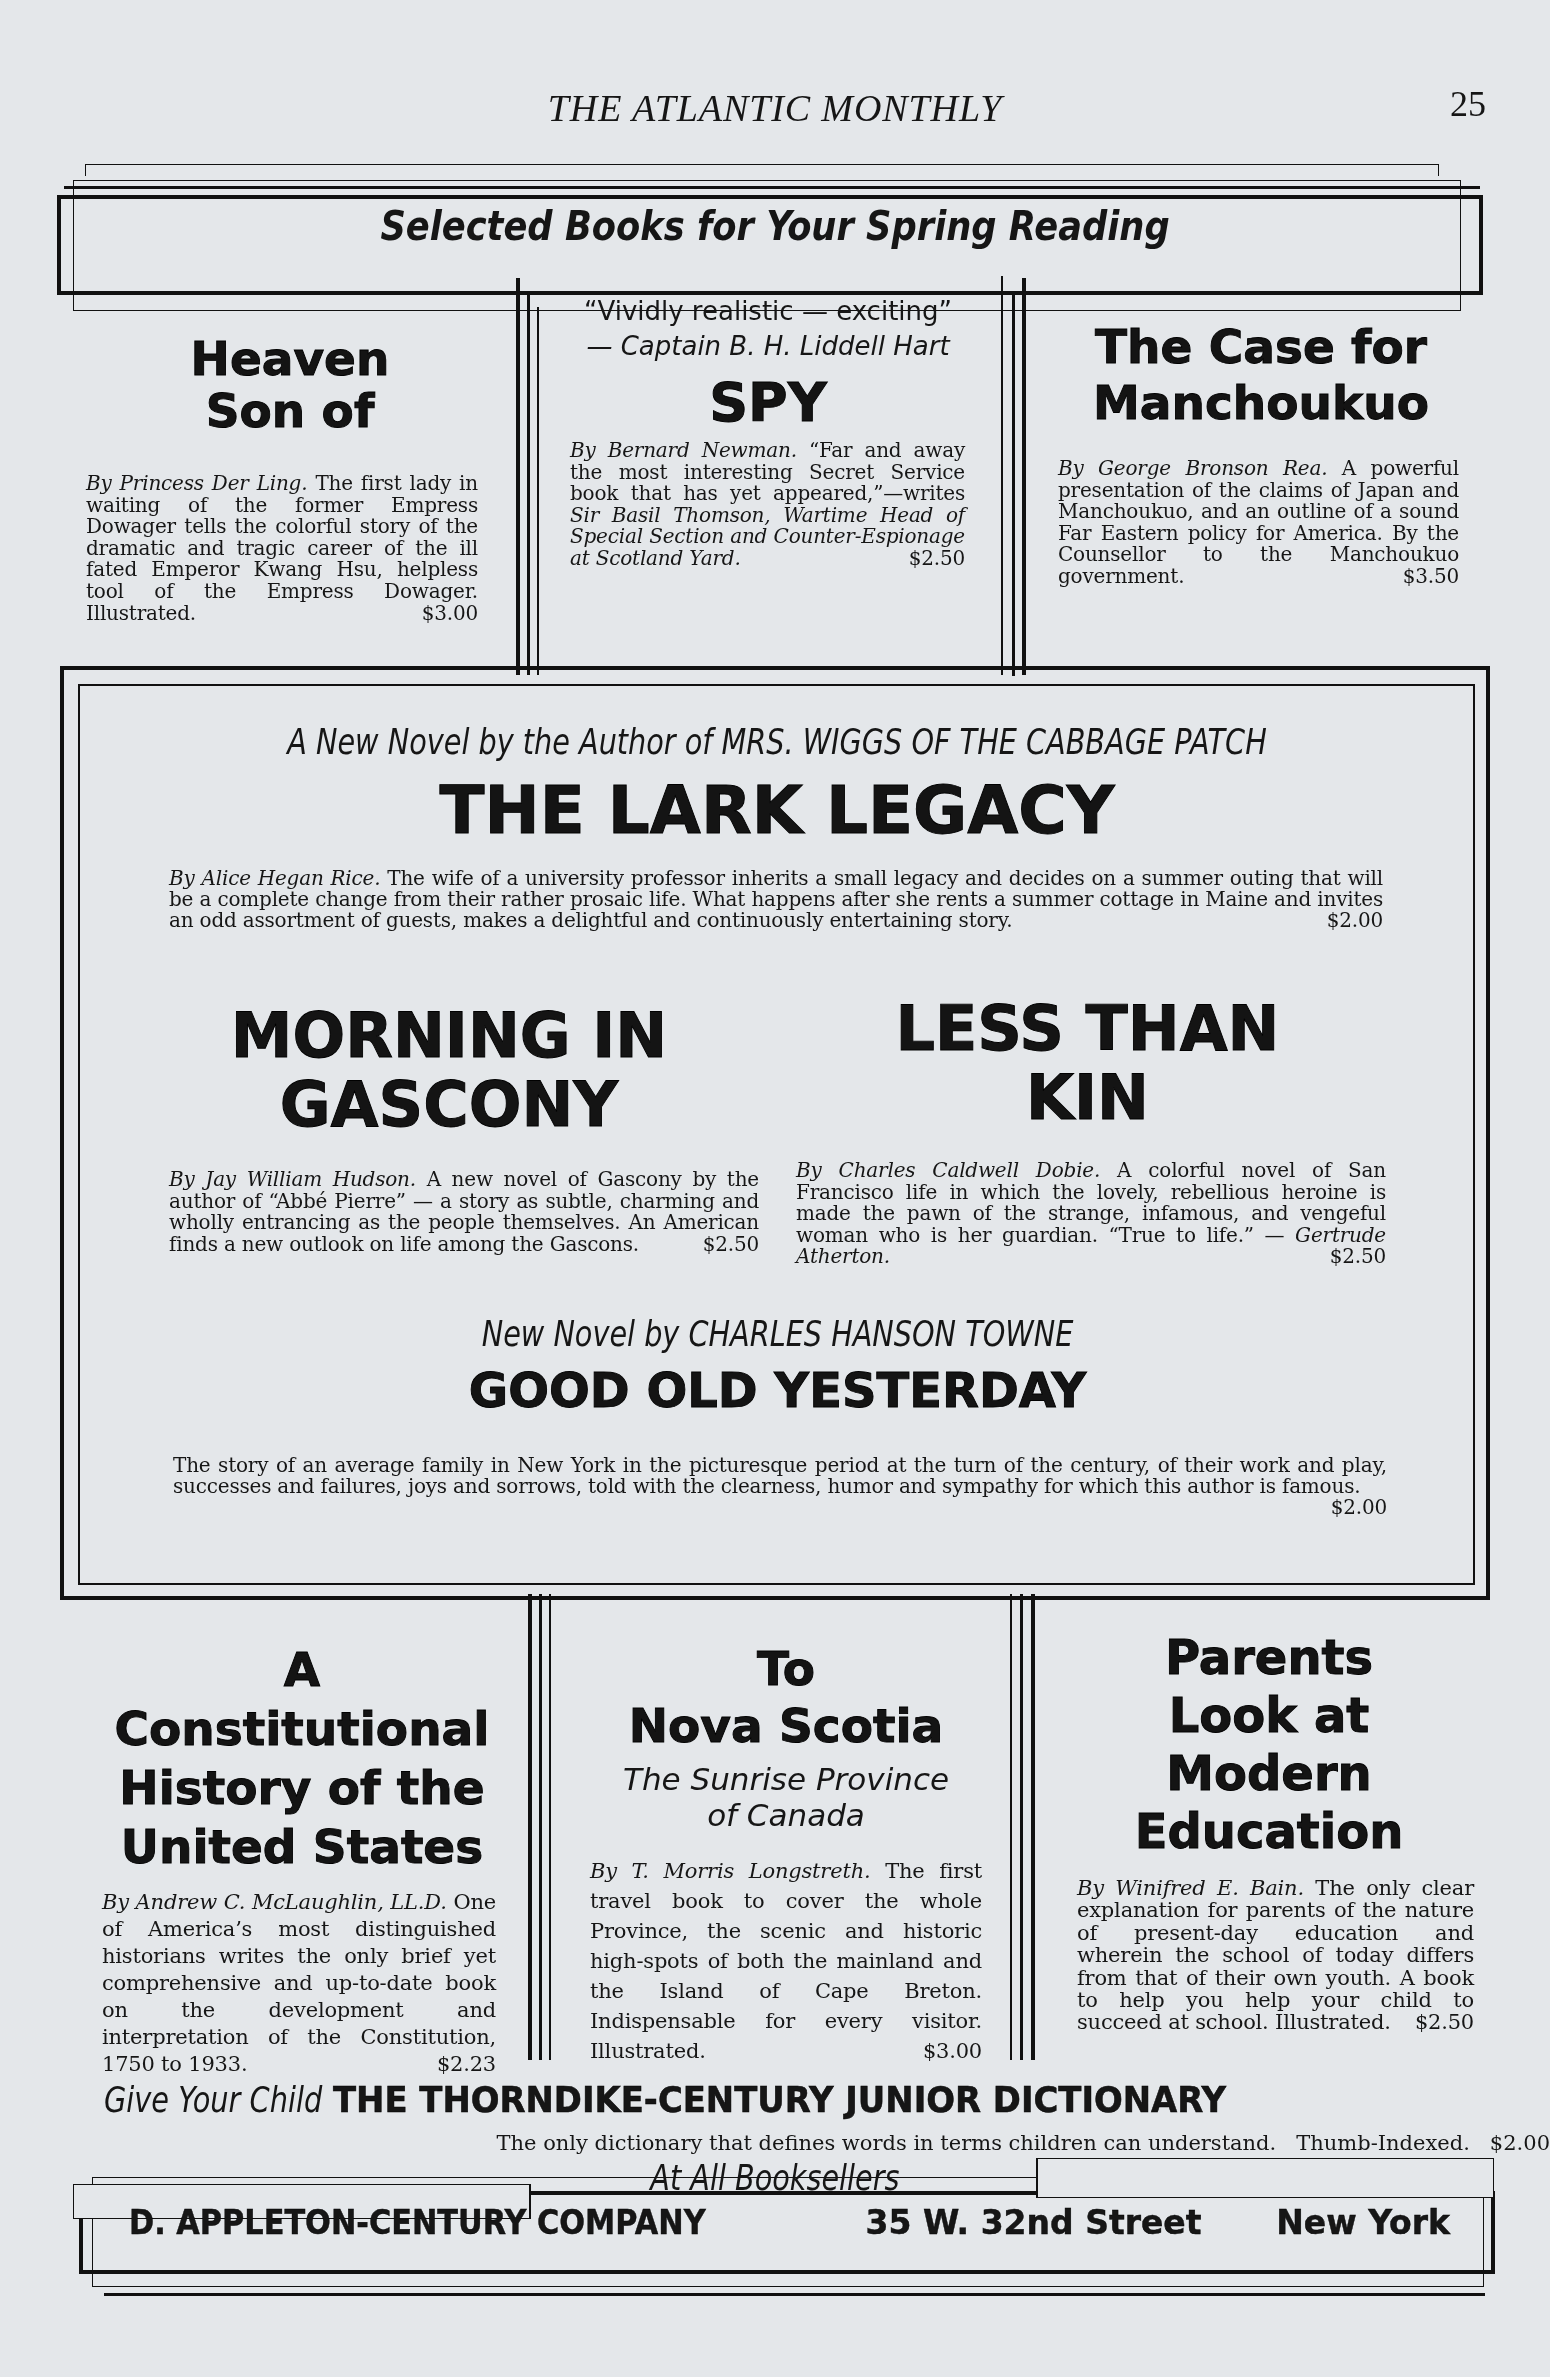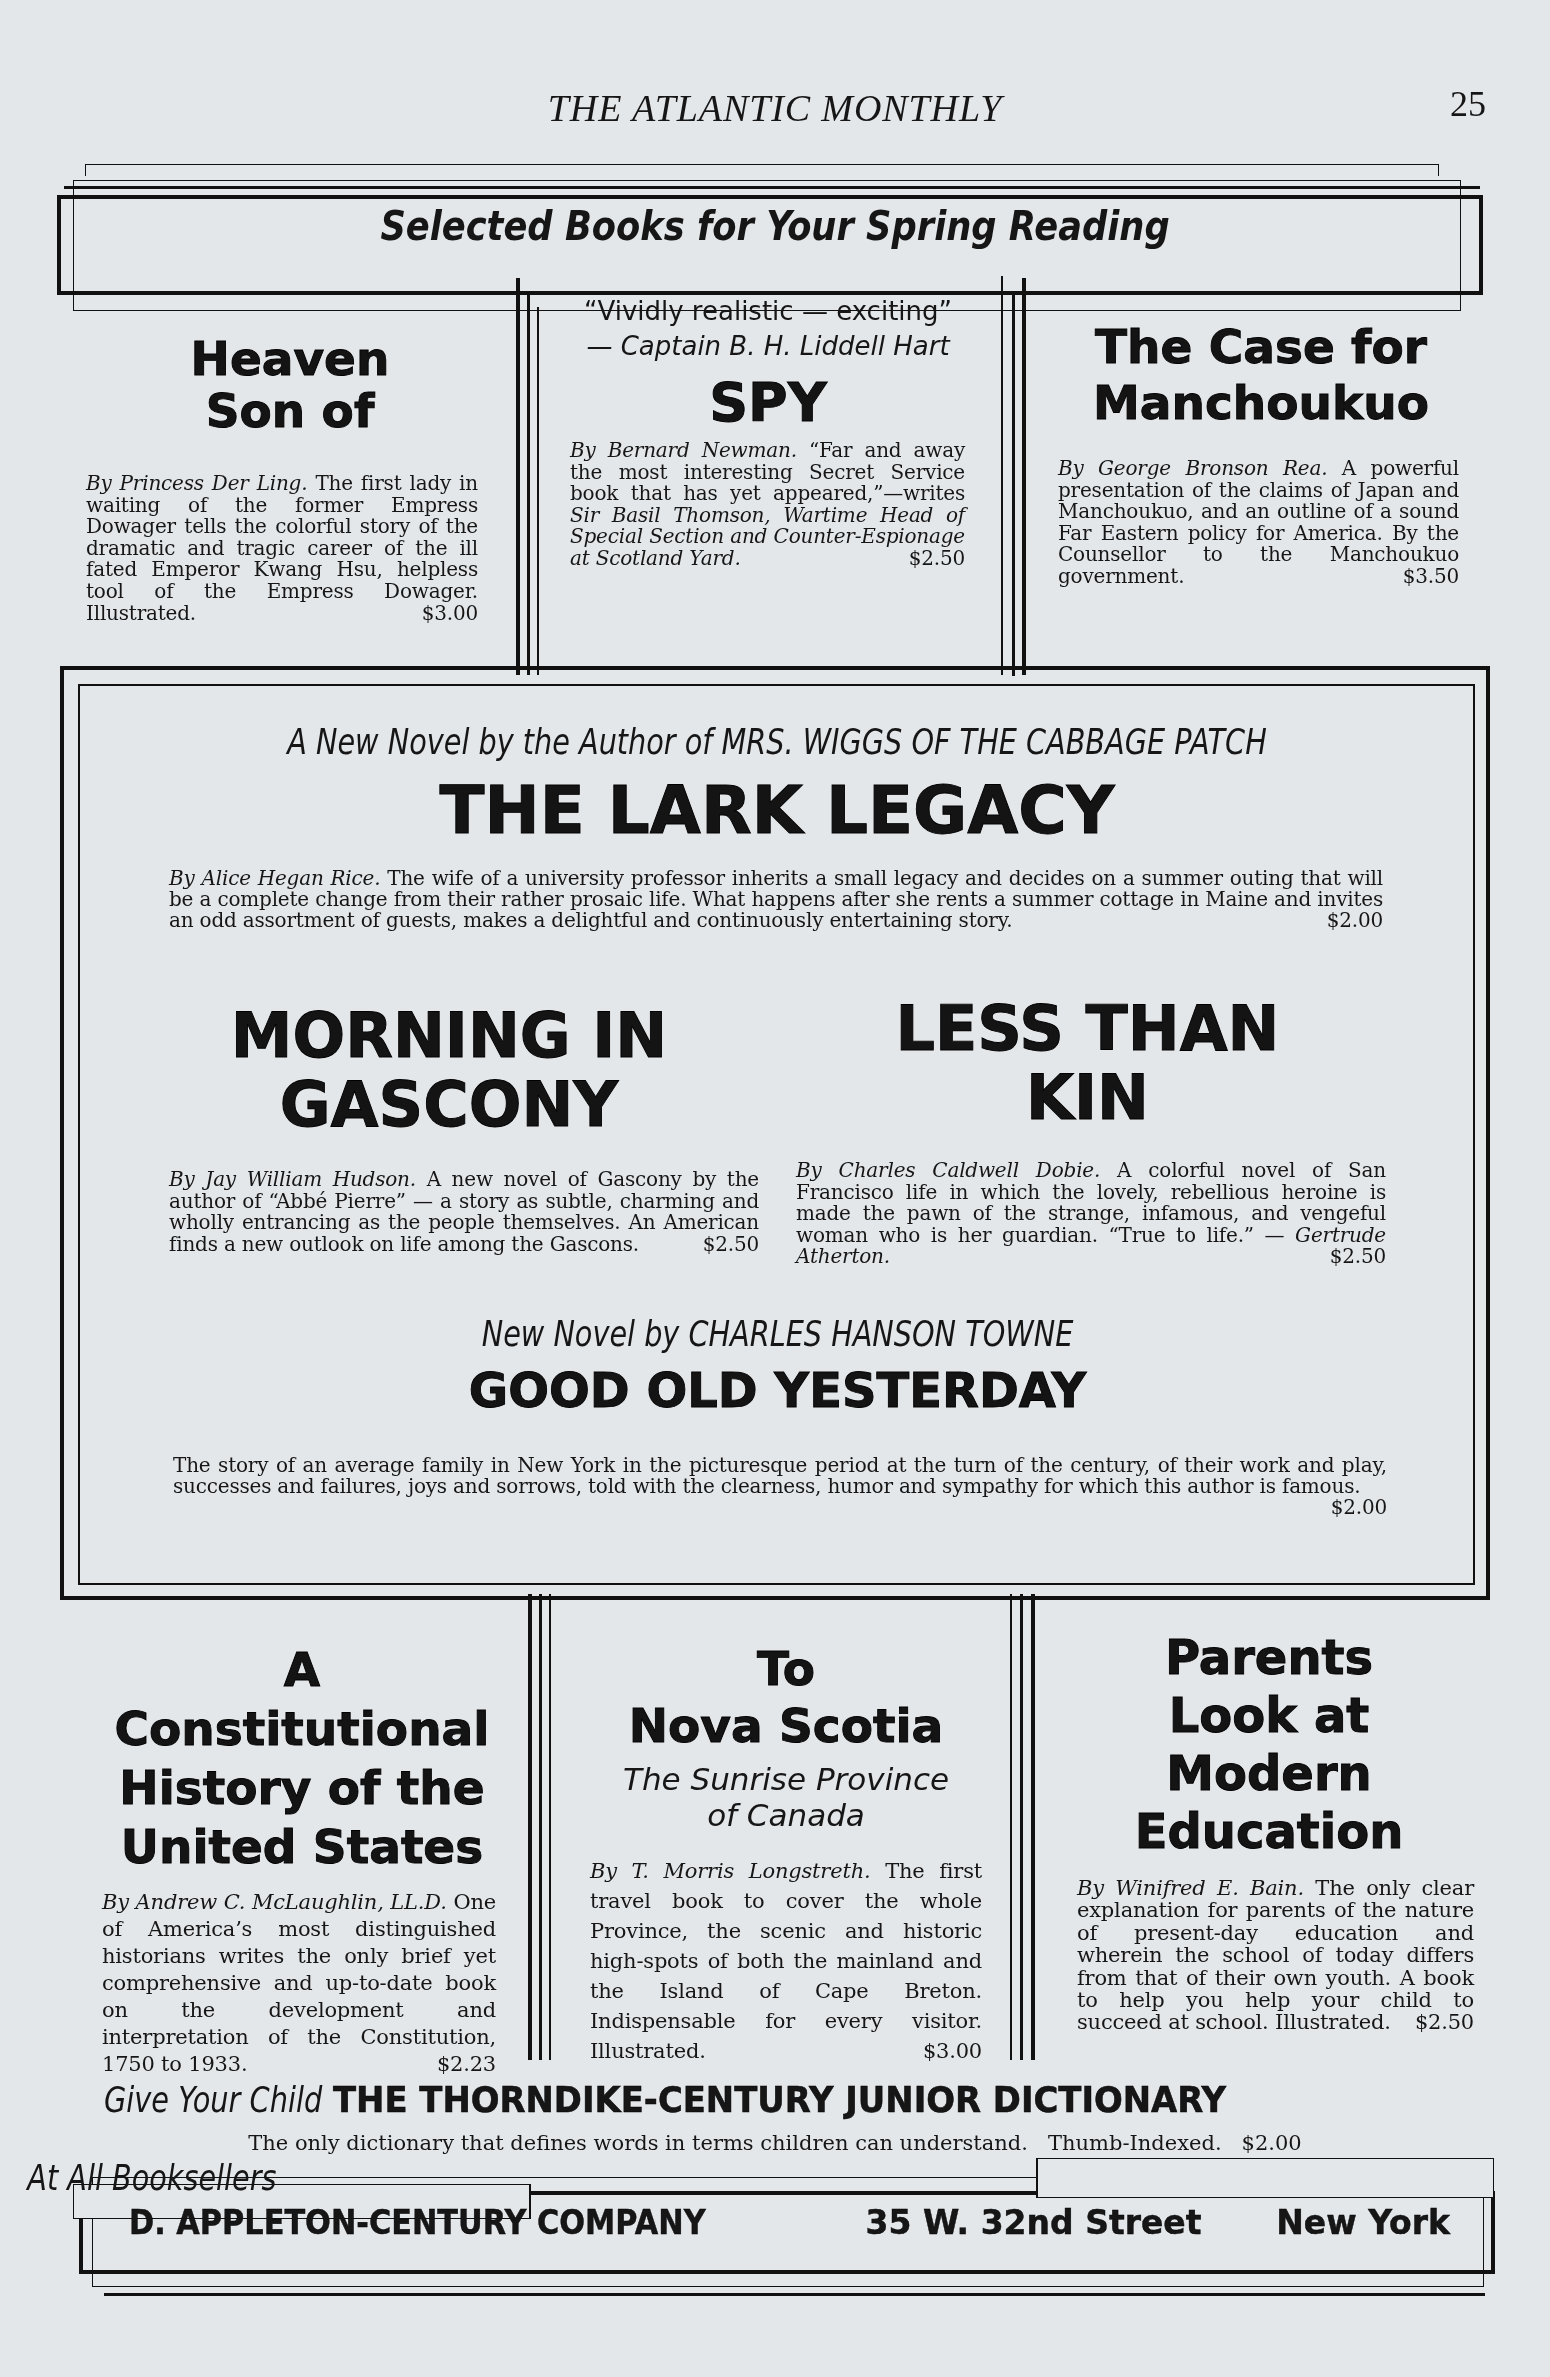--- a/index.html
+++ b/index.html
@@ -212,31 +212,31 @@
     <span>The only clear explanation for parents of the nature of present-day education and wherein the school of today differs from that of their own youth. A book to help you help your child to succeed at school. Illustrated.</span>
     <span class="price">$2.50</span>
   </div>
 </section>
 
 <section>
   <div class="abs" style="left:104px;width:1381px;top:2079px;white-space:nowrap;">
     <span style="font-family:'DejaVu Sans',sans-serif;font-style:italic;font-size:36px;display:inline-block;transform:scaleX(0.8);transform-origin:left;margin-right:-48px;">Give Your Child</span>
     <span style="font-family:'DejaVu Sans',sans-serif;font-weight:bold;font-size:36px;display:inline-block;transform:scaleX(0.94);transform-origin:left;-webkit-text-stroke:0.5px #000;">THE THORNDIKE-CENTURY JUNIOR DICTIONARY</span>
   </div>
-  <div class="abs" style="left:0;width:1550px;top:2131px;text-align:center;font-family:'DejaVu Serif',serif;font-size:21px;white-space:pre;">The only dictionary that defines words in terms children can understand.   Thumb-Indexed.   $2.00</div>
+  <div class="abs" style="left:0;width:1550px;top:2131px;text-align:right;font-family:'DejaVu Serif',serif;font-size:21px;white-space:pre;">The only dictionary that defines words in terms children can understand.   Thumb-Indexed.   $2.00</div>
 </section>
 
 <div>
   <div class="box thick" style="left:79px;top:2191px;width:1416px;height:83px;"></div>
   <div class="box thin" style="left:92px;top:2177px;width:1392px;height:110px;"></div>
   <div class="box thin" style="left:73px;top:2184px;width:458px;height:35px;border-right-width:2.6px;background:#e4e7ea;"></div>
   <div class="box thin" style="left:1036px;top:2158px;width:458px;height:40px;border-left-width:2.6px;background:#e4e7ea;"></div>
   <div class="rule" style="left:104px;top:2293px;width:1381px;height:2.6px;"></div>
 </div>
-<div class="abs" style="left:0;width:1550px;top:2158px;font-family:'DejaVu Sans',sans-serif;font-style:italic;font-size:35px;">
+<div class="abs" style="left:0;width:1550px;top:2158px;text-align:center;font-family:'DejaVu Sans',sans-serif;font-style:italic;font-size:35px;">
   <span style="display:inline-block;transform:scaleX(0.82);">At All Booksellers</span>
 </div>
 <div class="abs" style="left:129px;width:1321px;top:2203px;display:flex;justify-content:space-between;font-family:'DejaVu Sans',sans-serif;font-weight:bold;font-size:33px;-webkit-text-stroke:0.4px #000;">
   <span style="display:inline-block;transform:scaleX(0.92);transform-origin:left;">D. APPLETON-CENTURY COMPANY</span>
   <span style="margin-left:35px;">35 W. 32nd Street</span>
   <span>New York</span>
 </div>
 
 
 </body></html>

